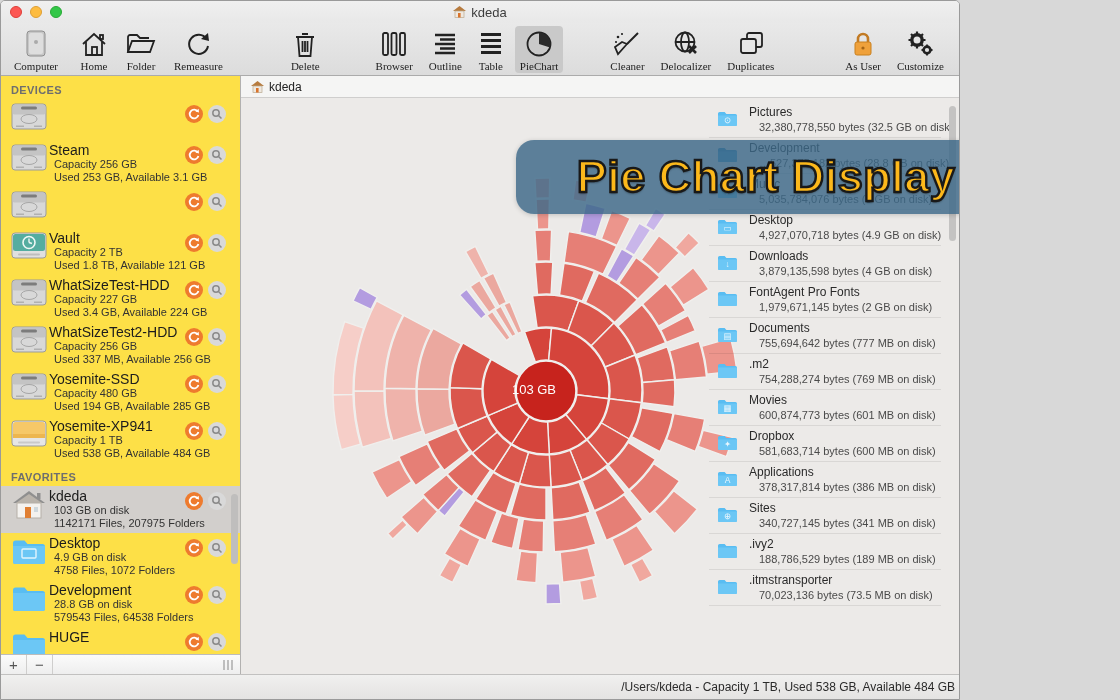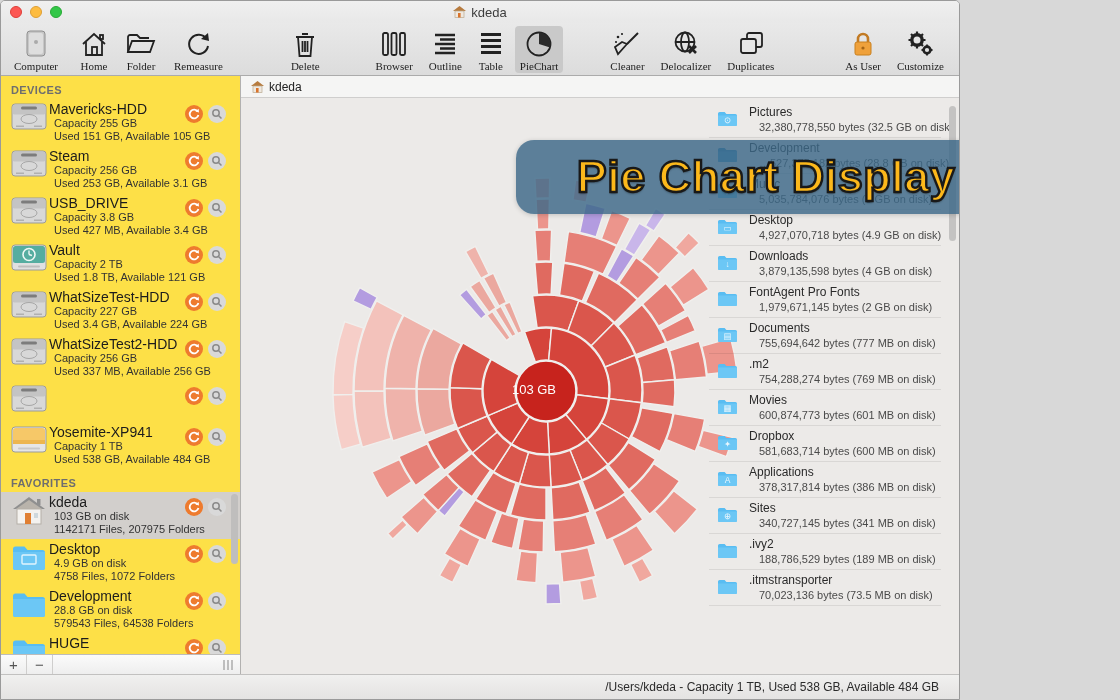--- a/index.html
+++ b/index.html
@@ -55,21 +55,21 @@
   .rrow-icon { position:absolute; left:8px; top:8px; }
   .rrow-name { margin-left:32px; font-size:12px; color:#2a2a2a; line-height:15px; white-space:nowrap; }
   .rrow-size { margin-left:42px; font-size:11px; color:#4a4a4a; line-height:14px; white-space:nowrap; }
   #right-scrollbar { position:absolute; right:3px; top:8px; width:7px; height:135px; border-radius:4px; background:#c4c3c2; }
 
   
   #banner { position:absolute; left:275px; top:42px; width:500px; height:74px; background:rgba(60,104,135,0.82); border-radius:18px; display:flex; align-items:center; justify-content:center; box-shadow:0 1px 5px rgba(0,0,0,0.18); }
   #banner-text { font-size:45px; font-weight:bold; color:#fcb81b; -webkit-text-stroke:2.4px #191919; letter-spacing:.5px; white-space:nowrap; text-shadow:0 2px 2px rgba(0,0,0,.35); }
 
   
-  #statusbar { height:25px; flex:0 0 auto; background:linear-gradient(#f0f0ef,#e4e3e2); border-top:1px solid #c2c1c0; display:flex; align-items:center; justify-content:flex-end; padding-right:20px; font-size:12px; color:#2b2b2b; }
+  #statusbar { height:25px; flex:0 0 auto; background:linear-gradient(#f0f0ef,#e4e3e2); border-top:1px solid #c2c1c0; display:flex; align-items:center; justify-content:flex-end; padding-right:4px; font-size:12px; color:#2b2b2b; }
 </style>
 </head>
 <body>
 
 <div id="window">
 
   <div id="titlebar">
     <div class="tl red"></div>
     <div class="tl yel"></div>
     <div class="tl grn"></div>
@@ -247,25 +247,20 @@
               <div class="srow-icon">
                 <svg width="36" height="27" viewBox="0 0 36 27">
                   <rect x="1" y="1" width="34" height="25" rx="3" fill="#d8d8d8" stroke="#9b9b9b"></rect>
                   <rect x="1.6" y="1.6" width="32.8" height="10" rx="2.6" fill="#c4c4c4"></rect>
                   <rect x="10" y="3.5" width="16" height="3" rx="1.5" fill="#7c7c7c"></rect>
                   <ellipse cx="18" cy="16" rx="8" ry="4.5" fill="none" stroke="#a6a6a6"></ellipse>
                   <rect x="5" y="22.5" width="8" height="1.5" fill="#b0b0b0"></rect>
                   <rect x="23" y="22.5" width="8" height="1.5" fill="#b0b0b0"></rect>
                 </svg>
               </div>
-              <div class="srow-text">
-                <div class="srow-name">Mavericks-HDD</div>
-                <div class="srow-l1">Capacity 255 GB</div>
-                <div class="srow-l2">Used 151 GB, Available 105 GB</div>
-              </div>
               <div class="srow-badges">
                 <span class="badge" style="background:#ee7b2e">
                   <svg width="12" height="12" viewBox="0 0 12 12" fill="none">
                     <path d="M9.8 3.6 A4.4 4.4 0 1 0 10.4 7" stroke="#fff" stroke-width="1.8"></path>
                     <polygon points="10.6,0.8 11,4.6 7.4,3.4" fill="#fff"></polygon>
                   </svg>
                 </span>
                 <span class="badge" style="background:#d9d9d9">
                   <svg width="12" height="12" viewBox="0 0 12 12" fill="none" stroke="#8a8a8a" stroke-width="1.5">
                     <circle cx="5" cy="5" r="3.2"></circle>
@@ -309,25 +304,20 @@
               <div class="srow-icon">
                 <svg width="36" height="27" viewBox="0 0 36 27">
                   <rect x="1" y="1" width="34" height="25" rx="3" fill="#d8d8d8" stroke="#9b9b9b"></rect>
                   <rect x="1.6" y="1.6" width="32.8" height="10" rx="2.6" fill="#c4c4c4"></rect>
                   <rect x="10" y="3.5" width="16" height="3" rx="1.5" fill="#7c7c7c"></rect>
                   <ellipse cx="18" cy="16" rx="8" ry="4.5" fill="none" stroke="#a6a6a6"></ellipse>
                   <rect x="5" y="22.5" width="8" height="1.5" fill="#b0b0b0"></rect>
                   <rect x="23" y="22.5" width="8" height="1.5" fill="#b0b0b0"></rect>
                 </svg>
               </div>
-              <div class="srow-text">
-                <div class="srow-name">USB_DRIVE</div>
-                <div class="srow-l1">Capacity 3.8 GB</div>
-                <div class="srow-l2">Used 427 MB, Available 3.4 GB</div>
-              </div>
               <div class="srow-badges">
                 <span class="badge" style="background:#ee7b2e">
                   <svg width="12" height="12" viewBox="0 0 12 12" fill="none">
                     <path d="M9.8 3.6 A4.4 4.4 0 1 0 10.4 7" stroke="#fff" stroke-width="1.8"></path>
                     <polygon points="10.6,0.8 11,4.6 7.4,3.4" fill="#fff"></polygon>
                   </svg>
                 </span>
                 <span class="badge" style="background:#d9d9d9">
                   <svg width="12" height="12" viewBox="0 0 12 12" fill="none" stroke="#8a8a8a" stroke-width="1.5">
                     <circle cx="5" cy="5" r="3.2"></circle>
@@ -432,20 +422,25 @@
             <div class="side-row">
               <div class="srow-icon">
                 <svg width="36" height="27" viewBox="0 0 36 27">
                   <rect x="1" y="1" width="34" height="25" rx="3" fill="#d8d8d8" stroke="#9b9b9b"></rect>
                   <rect x="1.6" y="1.6" width="32.8" height="10" rx="2.6" fill="#c4c4c4"></rect>
                   <rect x="10" y="3.5" width="16" height="3" rx="1.5" fill="#7c7c7c"></rect>
                   <ellipse cx="18" cy="16" rx="8" ry="4.5" fill="none" stroke="#a6a6a6"></ellipse>
                   <rect x="5" y="22.5" width="8" height="1.5" fill="#b0b0b0"></rect>
                   <rect x="23" y="22.5" width="8" height="1.5" fill="#b0b0b0"></rect>
                 </svg>
+              </div>
+              <div class="srow-text">
+                <div class="srow-name">Yosemite-SSD</div>
+                <div class="srow-l1">Capacity 480 GB</div>
+                <div class="srow-l2">Used 194 GB, Available 285 GB</div>
               </div>
               <div class="srow-badges">
                 <span class="badge" style="background:#ee7b2e">
                   <svg width="12" height="12" viewBox="0 0 12 12" fill="none">
                     <path d="M9.8 3.6 A4.4 4.4 0 1 0 10.4 7" stroke="#fff" stroke-width="1.8"></path>
                     <polygon points="10.6,0.8 11,4.6 7.4,3.4" fill="#fff"></polygon>
                   </svg>
                 </span>
                 <span class="badge" style="background:#d9d9d9">
                   <svg width="12" height="12" viewBox="0 0 12 12" fill="none" stroke="#8a8a8a" stroke-width="1.5">

